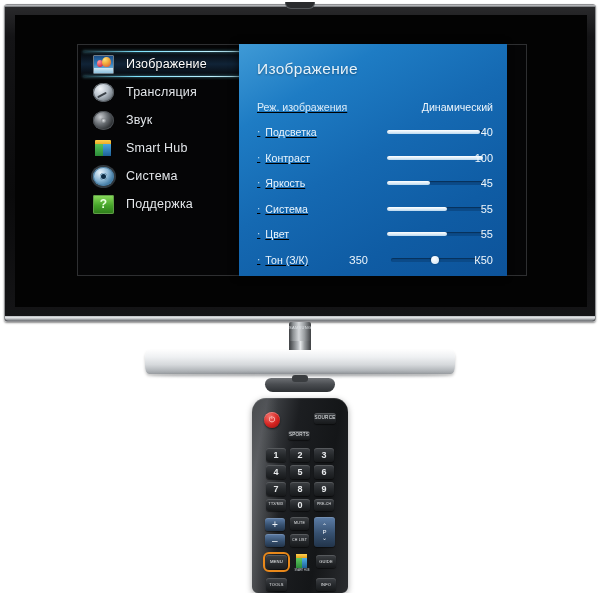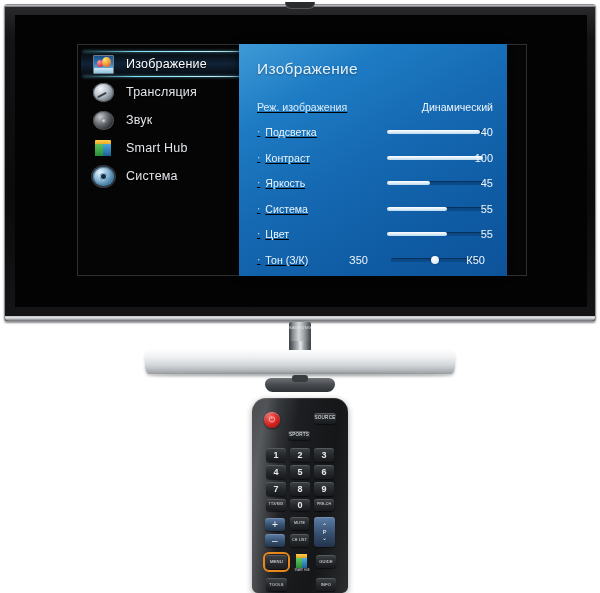--- a/index.html
+++ b/index.html
@@ -198,21 +198,21 @@
   
   .row.tint .lcap {
     position: absolute; left: 110px; color: #eef6fc; font-size: 11px;
   }
   .row.tint .slider { left: 152px; width: 88px; background:#0b4a88; }
   .row.tint .knob {
     position: absolute; top: -2px; width: 8px; height: 8px; border-radius: 50%;
     background: radial-gradient(circle at 35% 30%,#ffffff,#cfe3f3);
     box-shadow: 0 0 2px rgba(0,0,0,.4);
   }
-  .row.tint .val { right: 22px; }
+  .row.tint .val { right: 14px; }
 
   
   .neck{
     position:absolute; left:50%; top:322px; transform:translateX(-50%);
     width:22px;height:32px;
     background:linear-gradient(90deg,#3c3e41 0%,#8c9093 18%,#d6d9dc 45%,#9a9ea1 70%,#3e4043 100%);
     border-radius:2px;
   }
   .neck .sam{
     position:absolute;left:0;top:3px;width:100%;text-align:center;
@@ -332,20 +332,24 @@
                   <span class="rt"></span>
               </span>
               <span class="label">Smart Hub</span>
             </div>
 
             <div class="menu-item">
               <span class="mi-icon ic-sys"></span>
               <span class="label">Система</span>
             </div>
 
+            <div class="menu-item">
+              <span class="mi-icon ic-sup"></span>
+              <span class="label">Поддержка</span>
+            </div>
           </div>
 
           <div class="panel">
             <div class="panel-title">Изображение</div>
 
             <div class="panel-rows">
 
               <div class="row mode">
                 <span class="name">Реж. изображения</span>
                 <span class="mode-val">Динамический</span>

